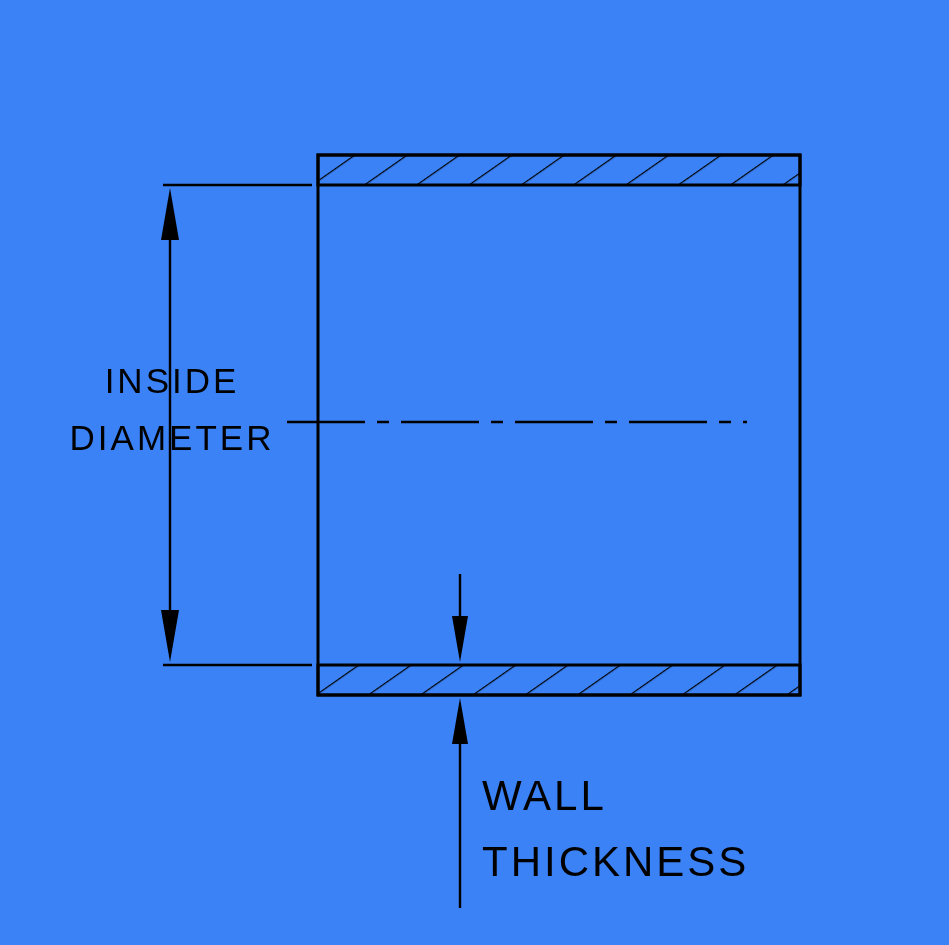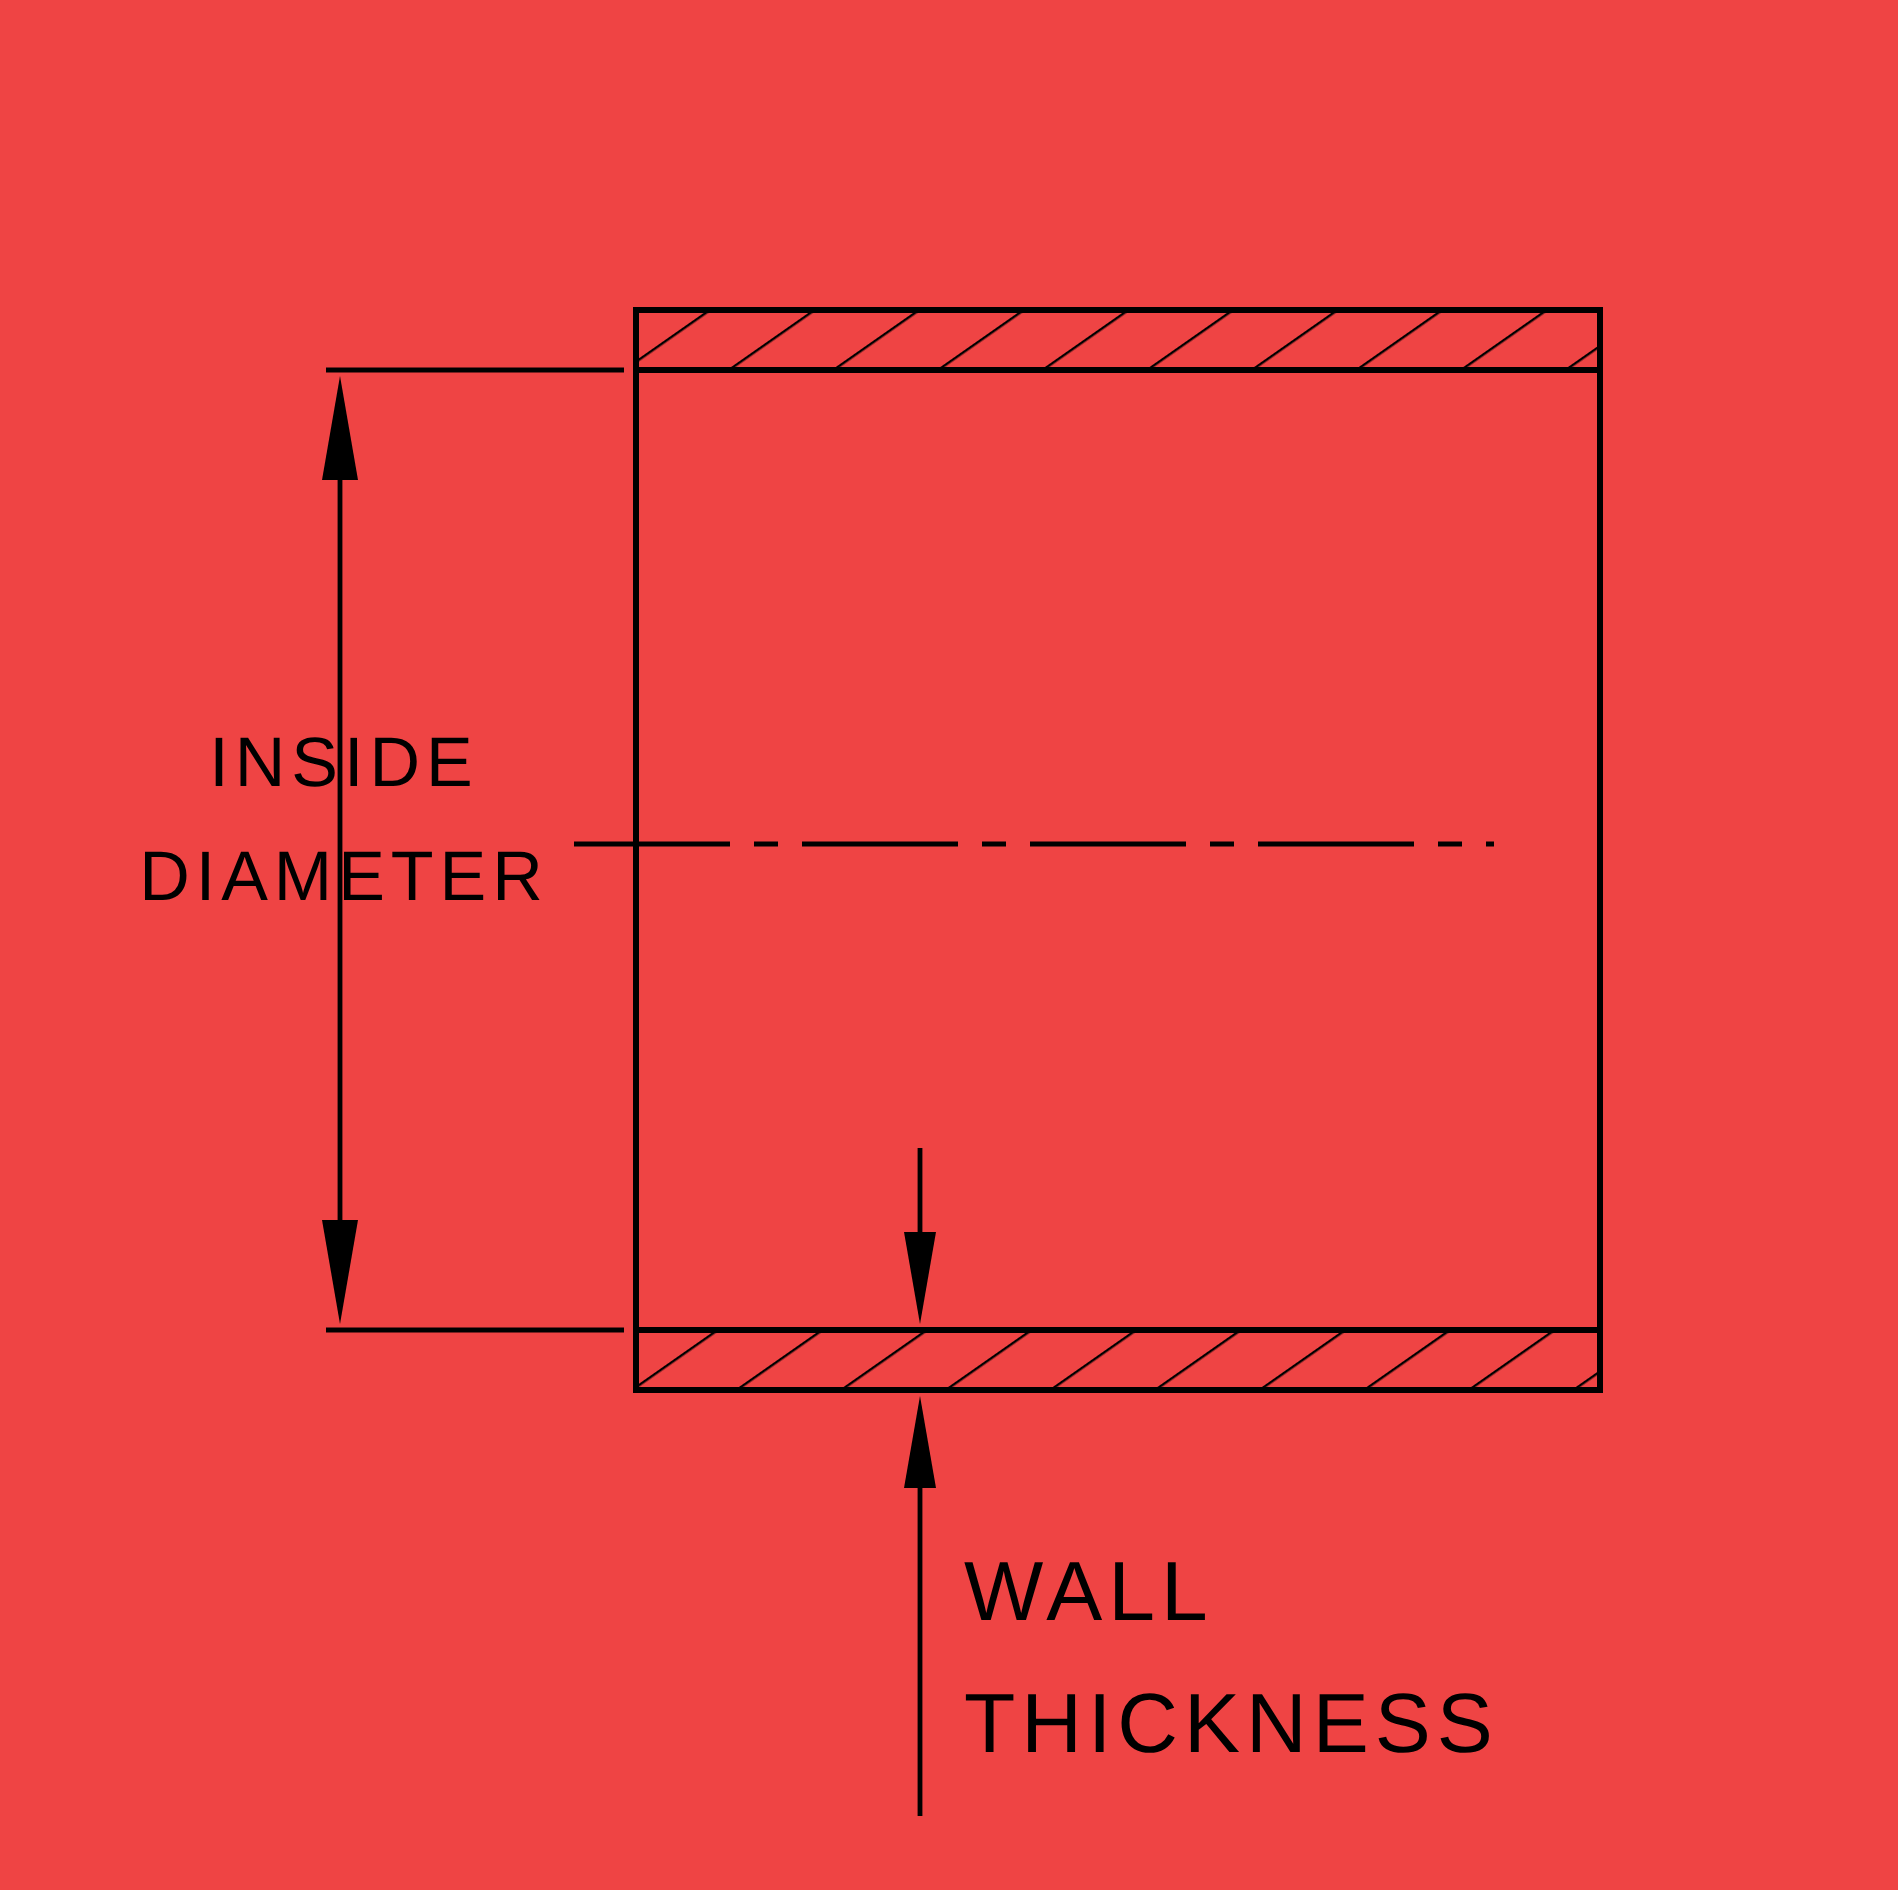--- a/index.html
+++ b/index.html
@@ -7,21 +7,21 @@
     padding: 0;
     width: 949px;
     height: 945px;
     background: #ffffff;
     font-family: "Liberation Sans", sans-serif;
   }
   .diagram-wrap {
     position: relative;
     width: 949px;
     height: 945px;
-    background: #ef4444;
+    background: #3b82f6;
     overflow: hidden;
   }
   svg {
     display: block;
   }
   text {
     fill: #000000;
     font-family: "Liberation Sans", sans-serif;
     font-weight: 500;
   }

